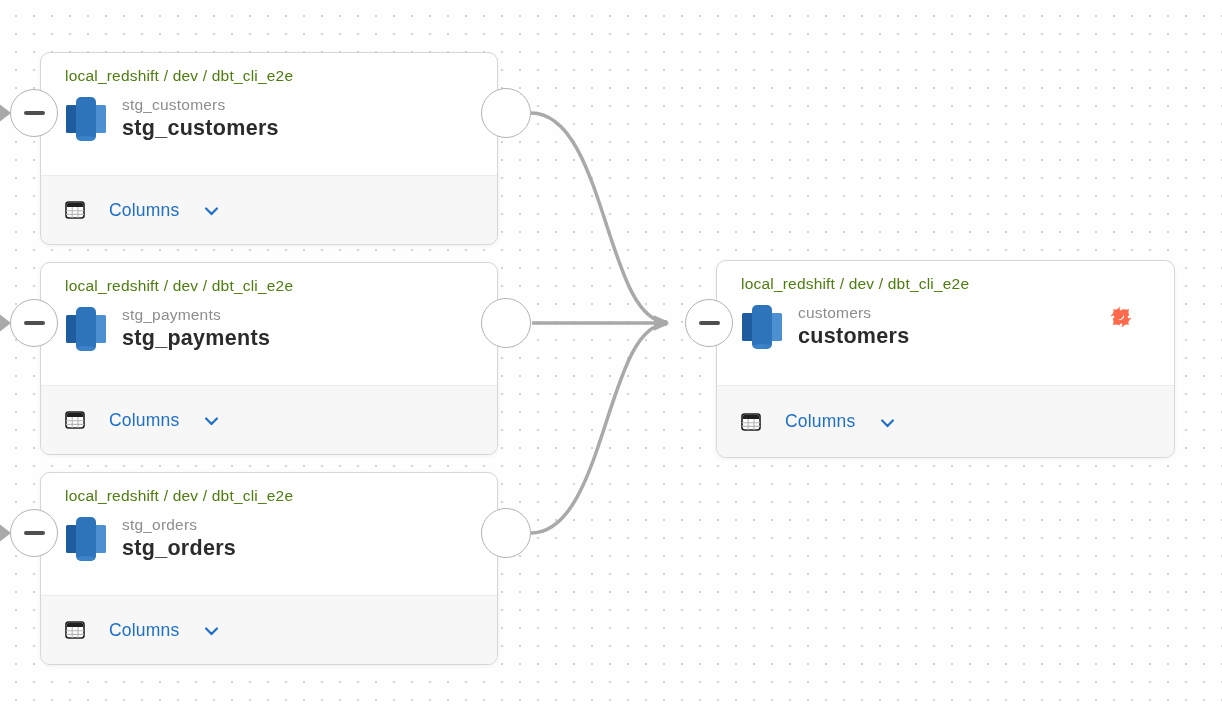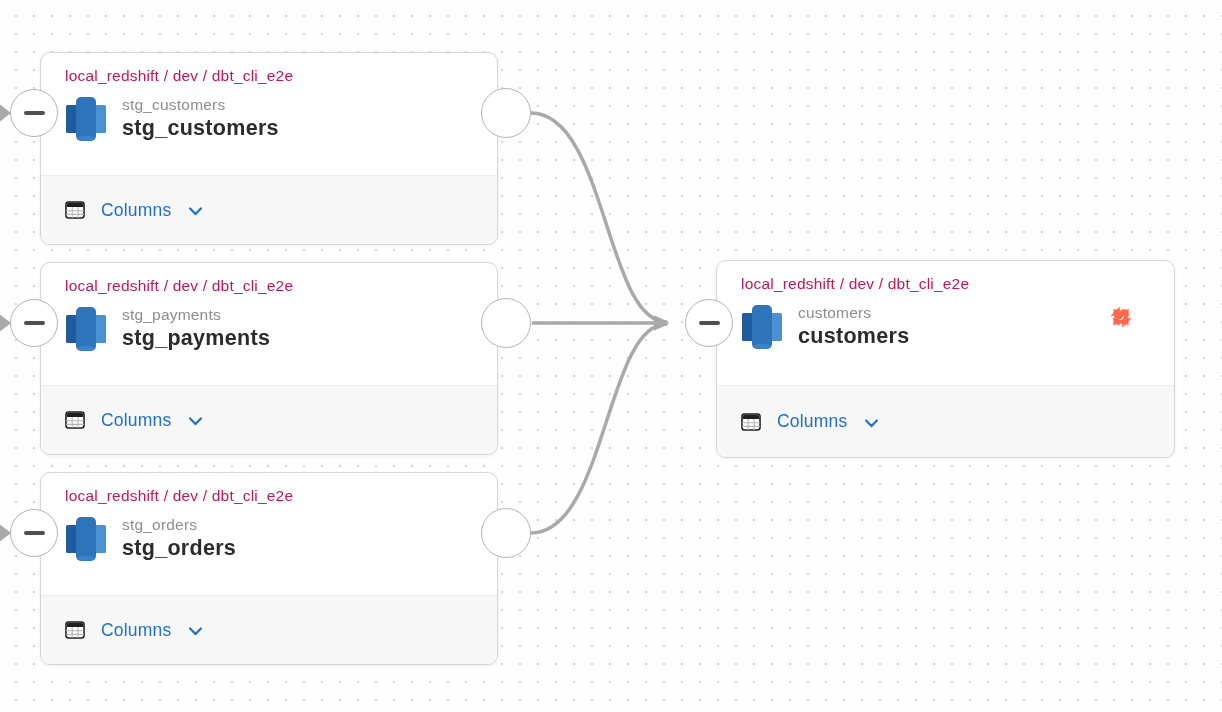--- a/index.html
+++ b/index.html
@@ -38,21 +38,21 @@
     flex-direction: column;
     z-index: 1;
   }
   .node-header {
     height: 122px;
     padding: 0 24px;
   }
   .breadcrumb {
     margin-top: 14px;
     font-size: 15.5px;
-    color: #be185d;
+    color: #4d7c0f;
     letter-spacing: 0.2px;
     white-space: nowrap;
   }
   .main-row {
     margin-top: 11px;
     display: flex;
     align-items: flex-start;
   }
   .source-icon { flex: 0 0 auto; width: 42px; height: 46px; }
   .titles { margin-left: 15px; flex: 1 1 auto; }
@@ -75,21 +75,21 @@
     border-top: 1px solid #ebebeb;
     background: #f7f7f7;
     border-radius: 0 0 10px 10px;
     display: flex;
     align-items: center;
     padding: 0 24px;
   }
   .columns-toggle {
     display: flex;
     align-items: center;
-    gap: 16px;
+    gap: 24px;
     background: none;
     border: none;
     cursor: pointer;
     padding: 0;
     font-family: "Liberation Sans", sans-serif;
   }
   .table-icon { width: 20px; height: 20px; display: inline-flex; }
   .columns-label {
     font-size: 17.5px;
     color: #1e6fc8;

